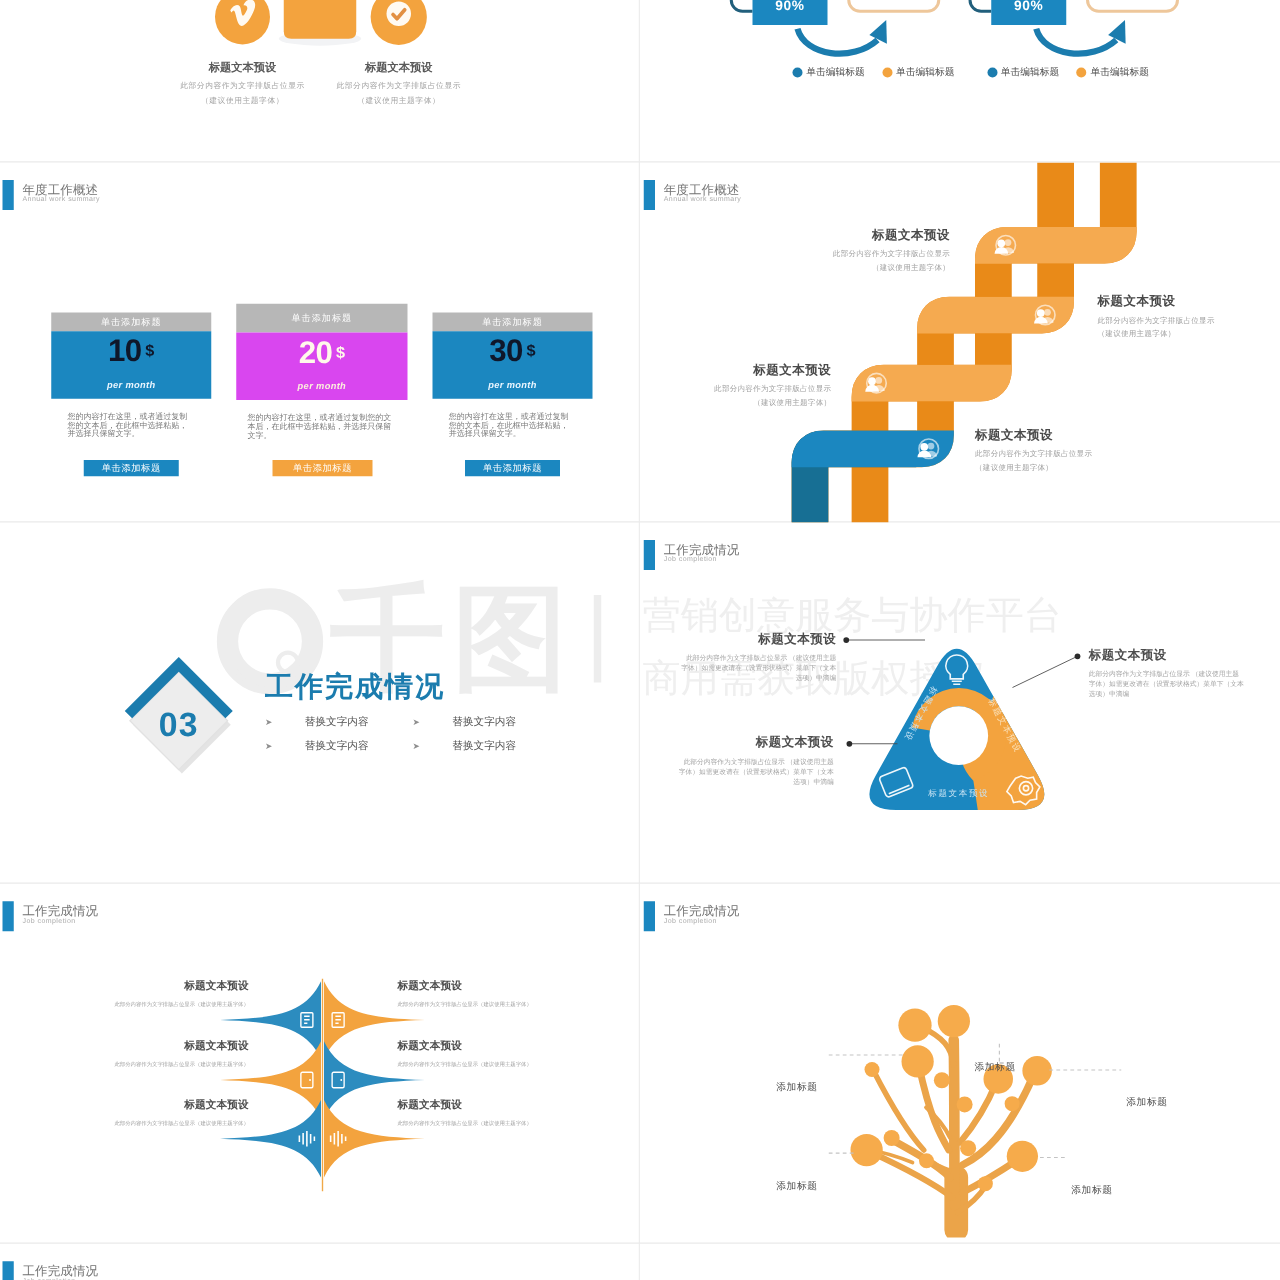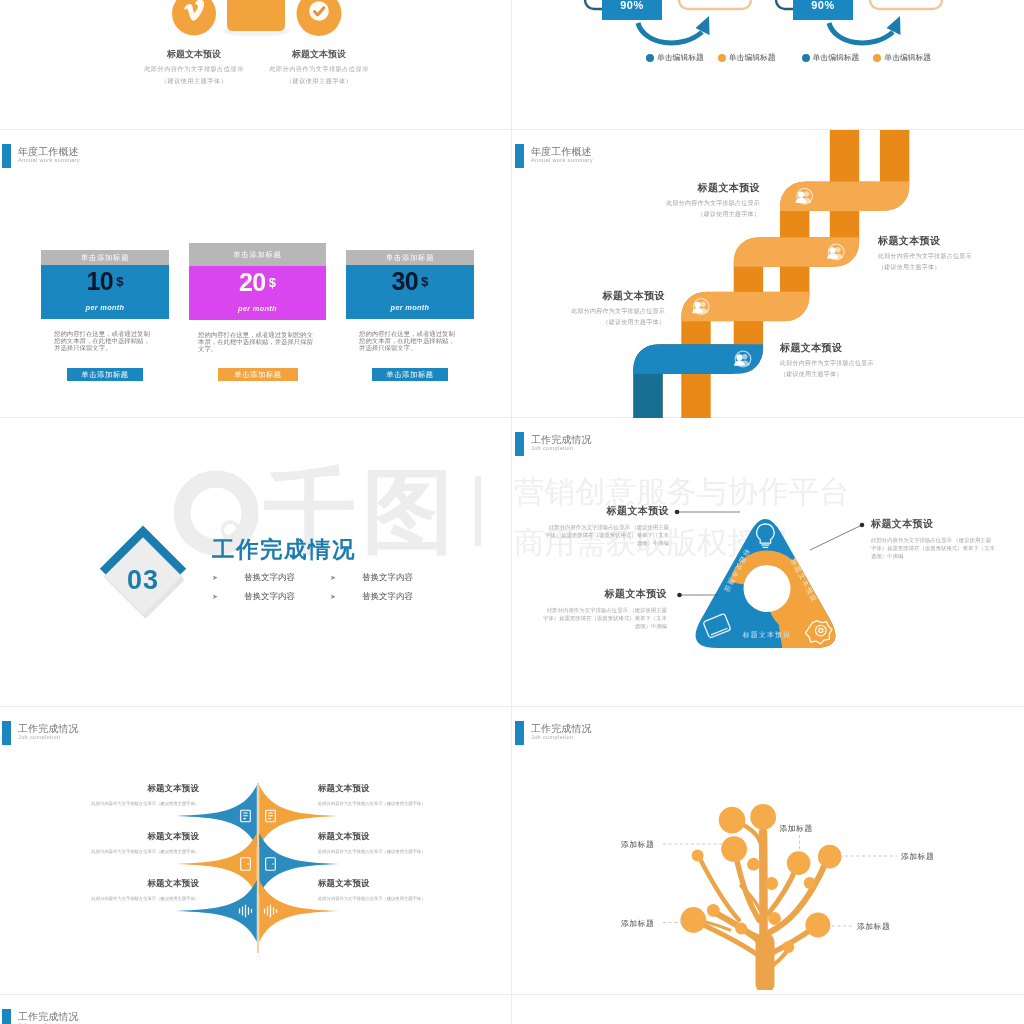--- a/index.html
+++ b/index.html
@@ -32,21 +32,21 @@
   .s1svg{position:absolute;left:0;top:0;}
   .cap{position:absolute;text-align:center;width:180px;}
   .cap-a{left:104px;top:207px;} .cap-b{left:229px;top:207px;}
   .cap-t{font-size:9px;color:#595959;font-weight:bold;letter-spacing:0px;}
   .cap-d{font-size:6.2px;color:#a3a3a3;margin-top:4px;letter-spacing:0.45px;line-height:1.35;}
 
   
   .s2svg{position:absolute;left:0;top:0;}
   .gval{position:absolute;width:60px;text-align:center;color:#fff;font-size:11px;font-weight:bold;letter-spacing:0.5px;}
   .gv1{left:89px;top:158px;} .gv2{left:280px;top:158px;}
-  .legends{position:absolute;left:121px;top:211px;display:flex;align-items:center;margin-left:12px;}
+  .legends{position:absolute;left:121px;top:211px;display:flex;align-items:center;}
   .lg{display:flex;align-items:center;margin-right:14px;font-size:7.8px;color:#4d4d4d;white-space:nowrap;}
   .lgap{margin-left:12px;}
   .dot{width:8px;height:8px;border-radius:50%;display:inline-block;margin-right:3px;}
   .dot.b{background:#1b7cae;} .dot.o{background:#f3a33e;}
 
   
   .pcard{position:absolute;margin-top:40px;}
   .pc1{left:41px;top:80px;width:128px;}
   .pc2{left:189px;top:73px;width:137px;}
   .pc3{left:346px;top:80px;width:128px;}
@@ -103,21 +103,21 @@
   .bow{position:absolute;left:175px;top:73px;}
   .bw{position:absolute;width:160px;}
   .bwL{text-align:right;left:39px;} .bwR{text-align:left;left:318px;}
   .bwL1,.bwR1{top:76px;} .bwL2,.bwR2{top:124px;} .bwL3,.bwR3{top:171px;}
   .bw-t{font-size:8.5px;font-weight:bold;color:#4d4d4d;letter-spacing:0.1px;}
   .bw-d{font-size:4.3px;color:#a2a2a2;margin-top:6px;}
 
   
   .tree{position:absolute;left:147px;top:83px;}
   .tree-lines{position:absolute;left:0;top:0;}
-  .tl{position:absolute;font-size:7.8px;color:#4d4d4d;letter-spacing:0.5px;}
+  .tl{position:absolute;font-size:7.8px;color:#4d4d4d;letter-spacing:0.5px;margin-top:25px;}
   .tl1{left:108px;top:132px;} .tl2{left:266.5px;top:115.5px;}
   .tl3{left:388px;top:144px;} .tl4{left:108px;top:210.5px;}
   .tl5{left:344px;top:214px;}
 </style>
 </head>
 <body>
 
 <div class="sheet">
 
   <div class="wm">

